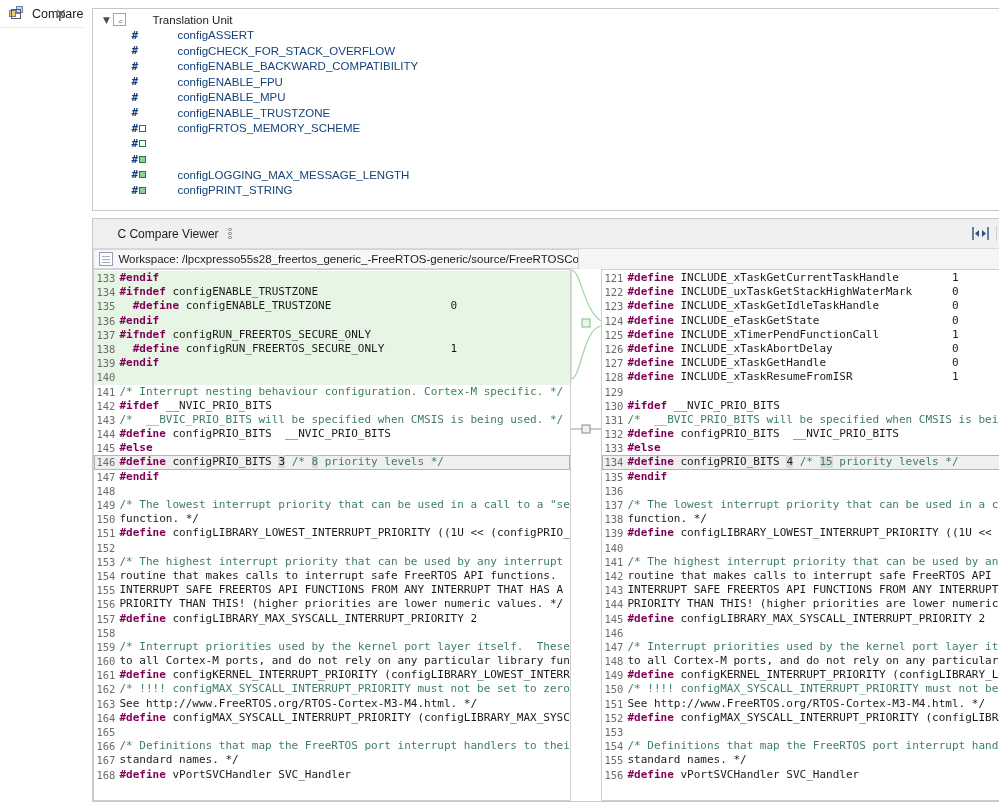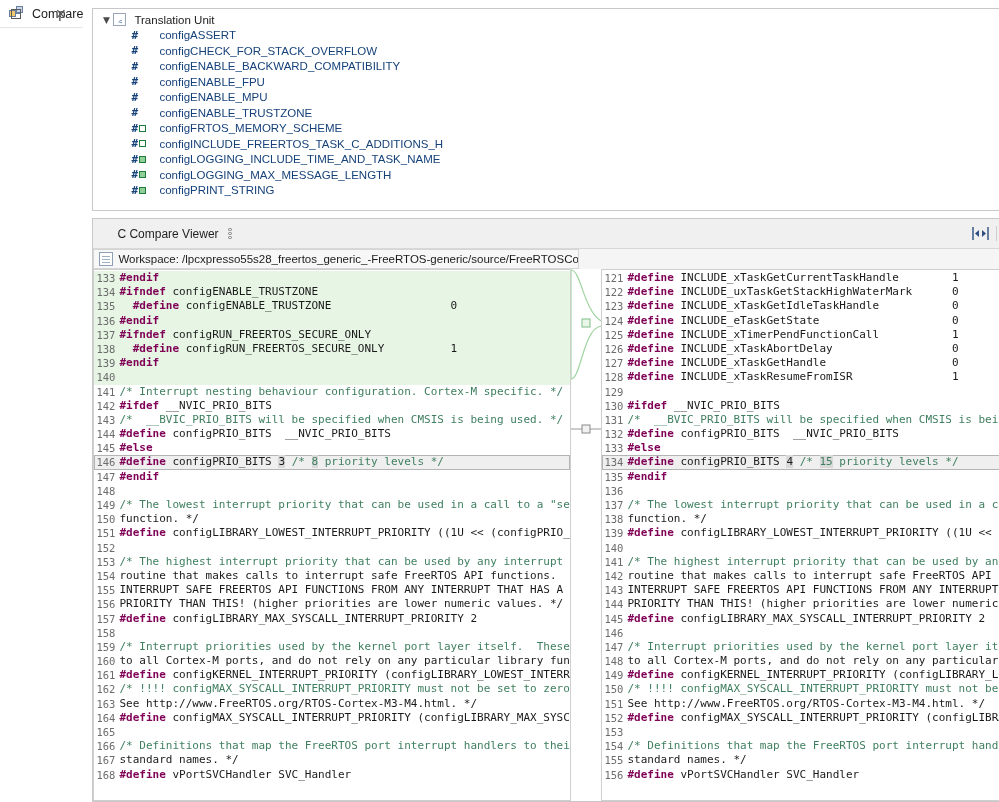--- a/index.html
+++ b/index.html
@@ -42,21 +42,21 @@
   .tree-wrap { flex: 1; display: flex; overflow: hidden; position: relative; background: #fff; }
   .tree { flex: 1; padding: 3px 0 0 0; overflow: hidden; }
   .trow { height: 15.5px; display: flex; align-items: center; font-size: 11.5px; color: #16427a; white-space: nowrap; }
   .trow.root { color: #1b1b1b; padding-left: 6px; }
   .twist { width: 14px; text-align: center; color: #4a4a4a; font-size: 9px; font-family: "DejaVu Sans", sans-serif; }
   .cfile { width: 13px; height: 13px; border: 1px solid #9aa7b8; background: #fff; font-size: 6px; color: #2a5699; display: inline-flex; align-items: flex-end; justify-content: center; line-height: 7px; margin-right: 6px; }
   .trow .hashwrap { width: 26px; margin-left: 38px; display: flex; align-items: center; }
   .hash { color: #16427a; font-weight: bold; font-family: "DejaVu Sans Mono", monospace; font-size: 11px; }
   .minibox { width: 7px; height: 7px; border: 1px solid #1d7a3a; background: #8fd09a; margin-left: 1px; }
   .minibox.open { background: #ffffff; }
-  .tlabel { margin-left: 2px; color: #16427a; }
+  .tlabel { margin-left: 20px; color: #16427a; }
 
   
   .vsb { width: 15px; background: #f5f5f5; border-left: 1px solid #e2e2e2; display: flex; flex-direction: column; align-items: center; }
   .vsb .arr { height: 14px; width: 15px; display: flex; align-items: center; justify-content: center; color: #5f5f5f; font-size: 8px; font-family: "DejaVu Sans", sans-serif; }
   .vsb .track { flex: 1; width: 15px; position: relative; }
   .vsb .thumb { position: absolute; left: 2px; width: 11px; background: #cdcdcd; border-radius: 1px; }
 
   
   .sect-cmp { margin-top: 7px; border: 1px solid #c8c8c8; background: #ffffff; flex: 1; display: flex; flex-direction: column; min-height: 0; }
   .cmp-head { height: 30px; background: #f0f0f0; border-bottom: 1px solid #d8d8d8; display: flex; align-items: center; padding-left: 24px; }
@@ -188,28 +188,26 @@
                 <span class="hash">#</span>
                 <span class="minibox open"></span>
               </span>
               <span class="tlabel">configFRTOS_MEMORY_SCHEME</span>
             </div>
             <div class="trow">
               <span class="hashwrap">
                 <span class="hash">#</span>
                 <span class="minibox open"></span>
               </span>
-              <span class="tlabel">configINCLUDE_FREERTOS_TASK_C_ADDITIONS_H</span>
             </div>
             <div class="trow">
               <span class="hashwrap">
                 <span class="hash">#</span>
                 <span class="minibox"></span>
               </span>
-              <span class="tlabel">configLOGGING_INCLUDE_TIME_AND_TASK_NAME</span>
             </div>
             <div class="trow">
               <span class="hashwrap">
                 <span class="hash">#</span>
                 <span class="minibox"></span>
               </span>
               <span class="tlabel">configLOGGING_MAX_MESSAGE_LENGTH</span>
             </div>
             <div class="trow">
               <span class="hashwrap">

